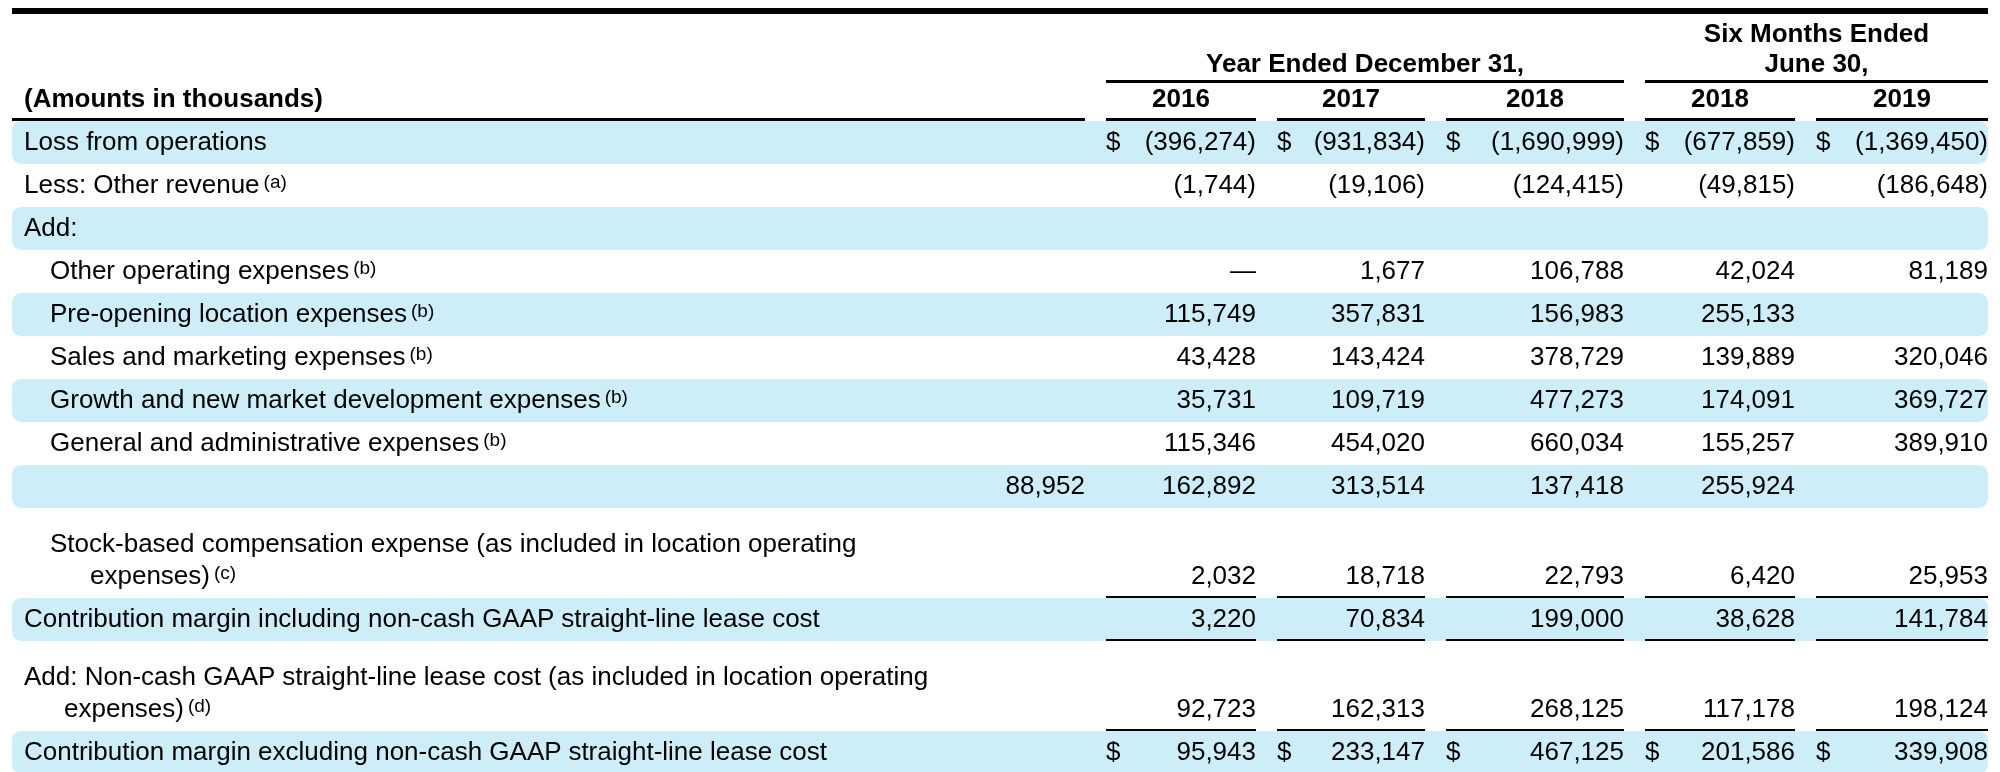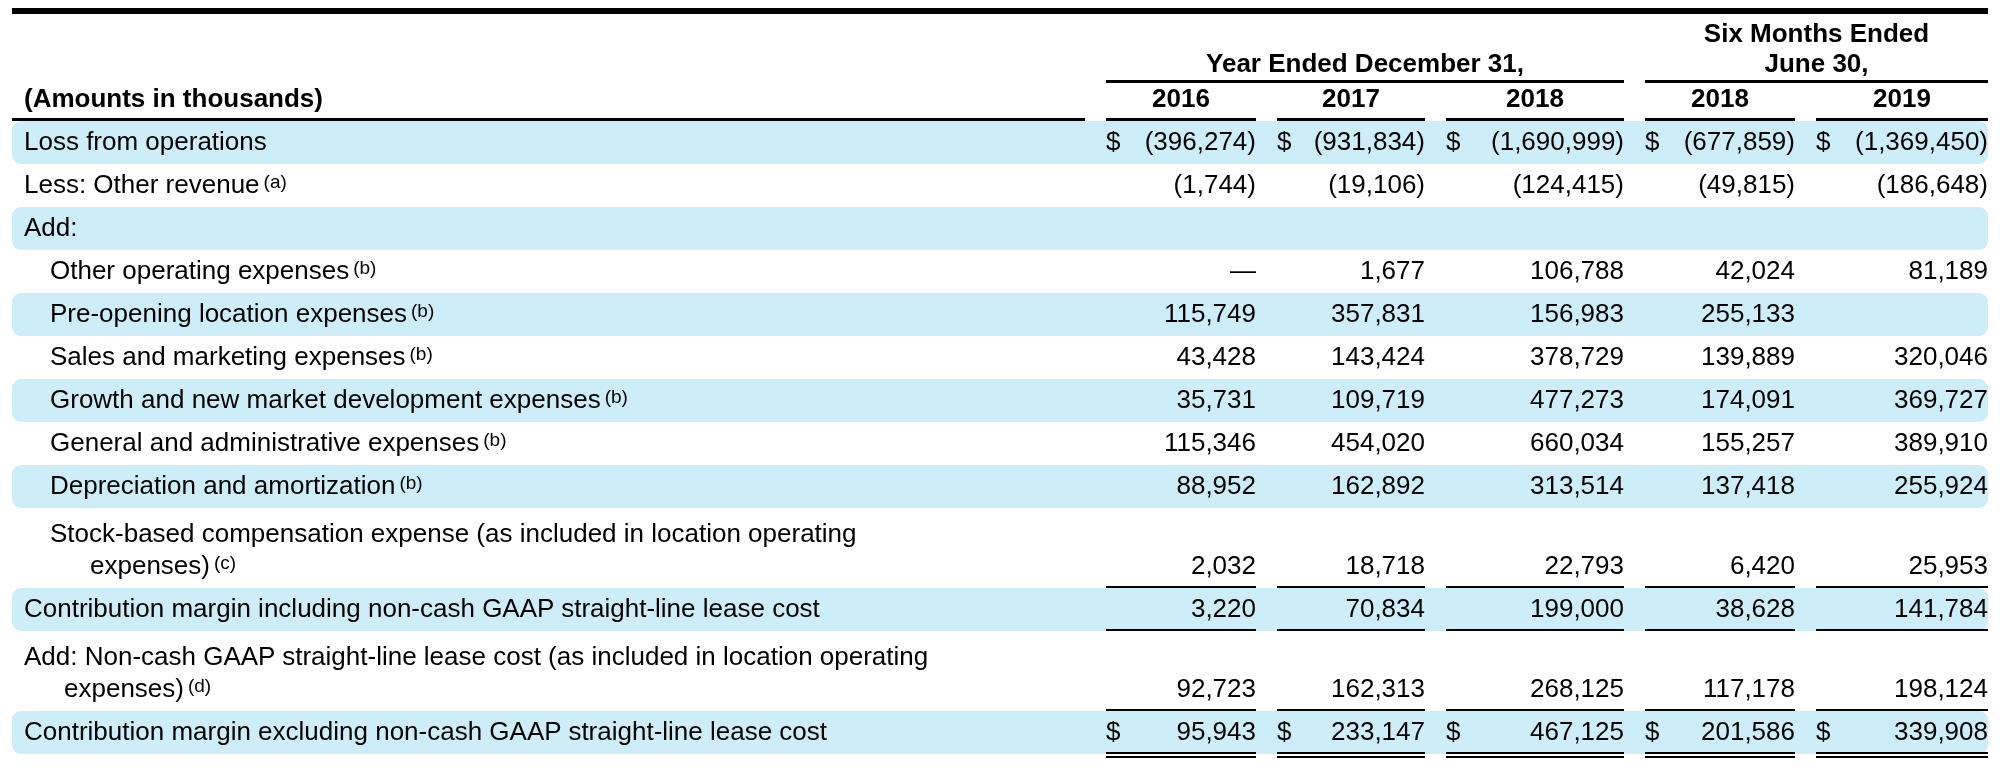--- a/index.html
+++ b/index.html
@@ -47,21 +47,21 @@
   }
   .year {
     font-weight: 700;
     text-align: center;
     border-bottom: 3px solid #000;
     padding-bottom: 4px;
   }
 
   
   .row { height: 43px; }
-  .row.tall { height: 80px; }
+  .row.tall { height: 90px; }
   .row.shaded { background: var(--shade); border-radius: 9px; }
 
   .label {
     display: flex;
     flex-direction: column;
     justify-content: flex-end;
     padding: 0 0 7px 12px;
     line-height: 1.24;
     white-space: nowrap;
   }
@@ -254,23 +254,20 @@
           <span class="num">660,034</span>
         </div>
         <div class="cell">
           <span class="num">155,257</span>
         </div>
         <div class="cell">
           <span class="num">389,910</span>
         </div>
       </div>
       <div class="grid row shaded">
-        <div class="label ind1">
-          <span>Depreciation and amortization<span class="note">(b)</span></span>
-        </div>
         <div class="cell">
           <span class="num">88,952</span>
         </div>
         <div class="cell">
           <span class="num">162,892</span>
         </div>
         <div class="cell">
           <span class="num">313,514</span>
         </div>
         <div class="cell">

